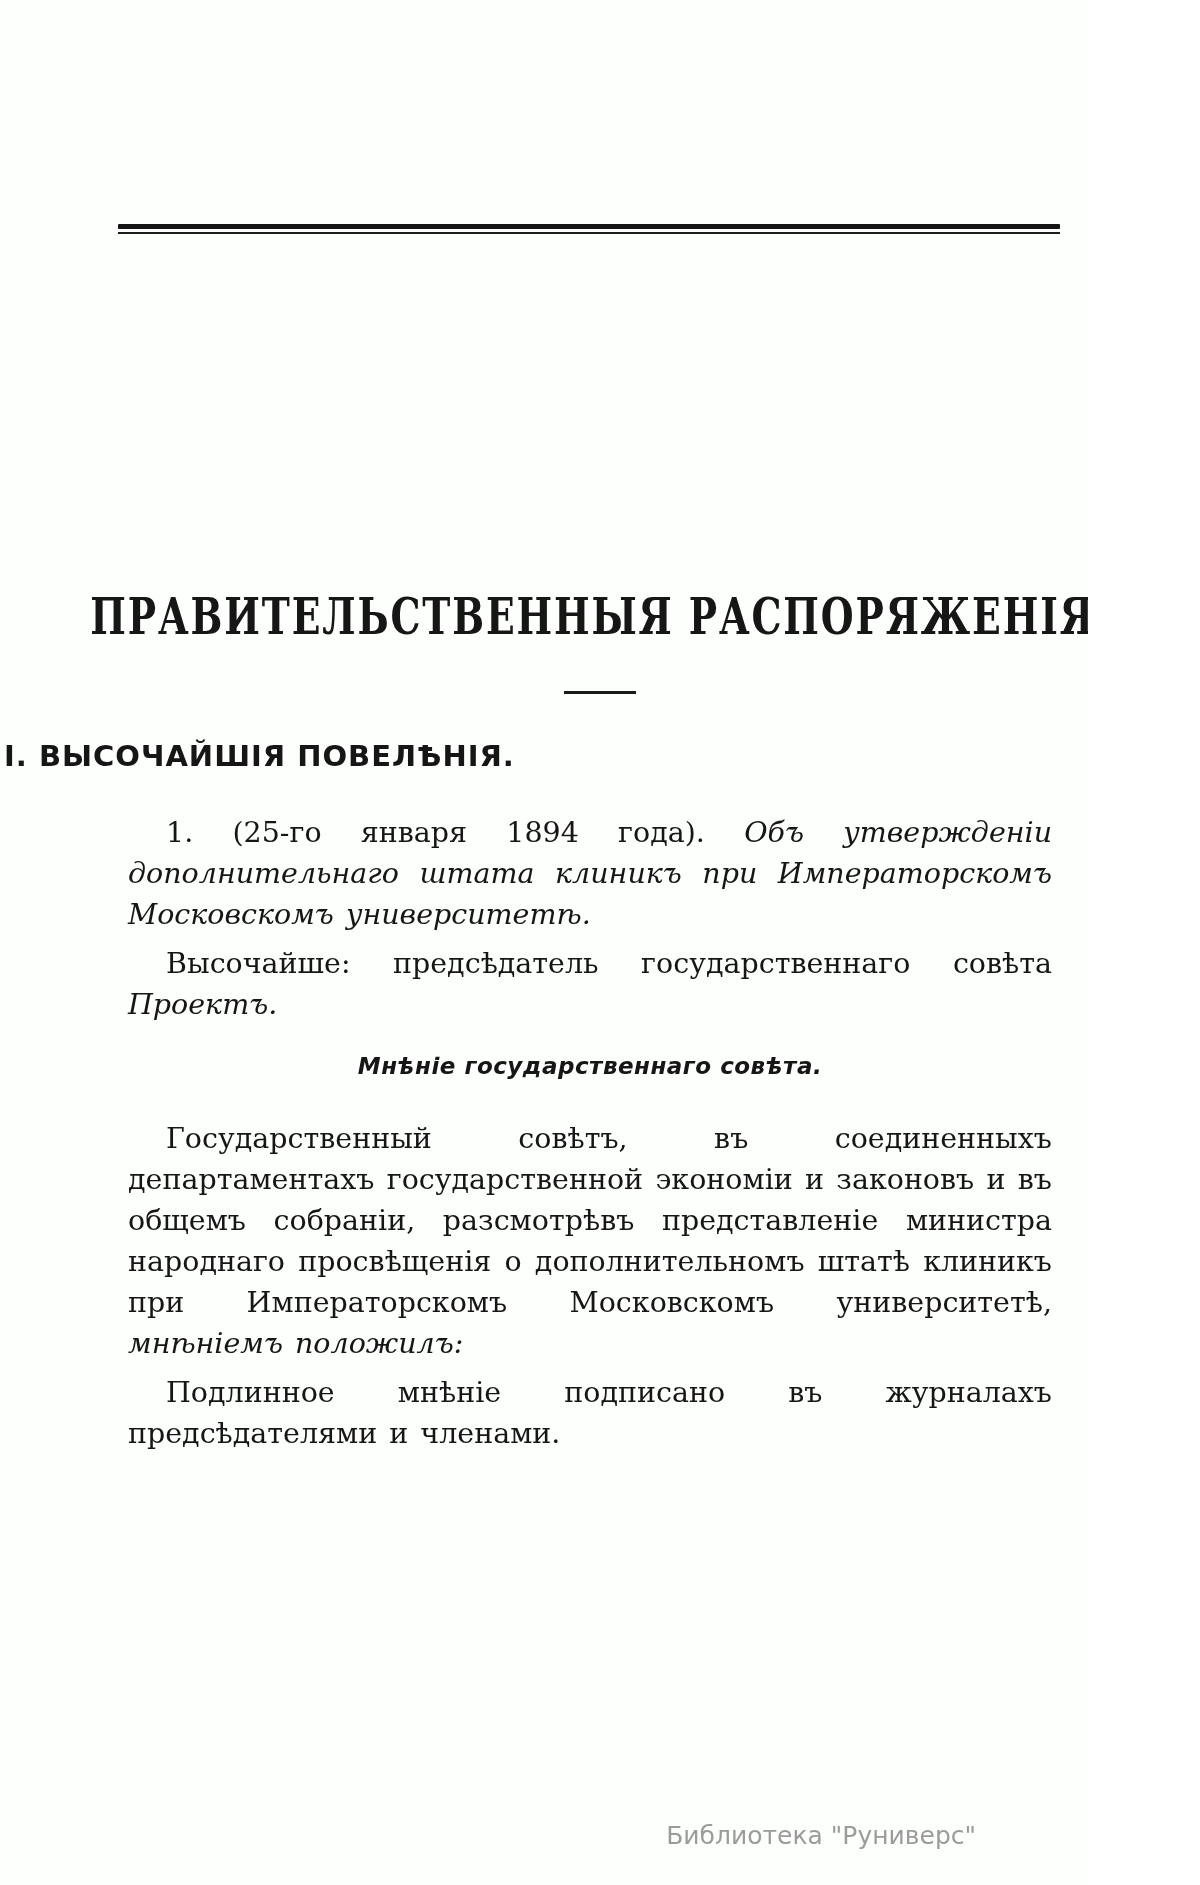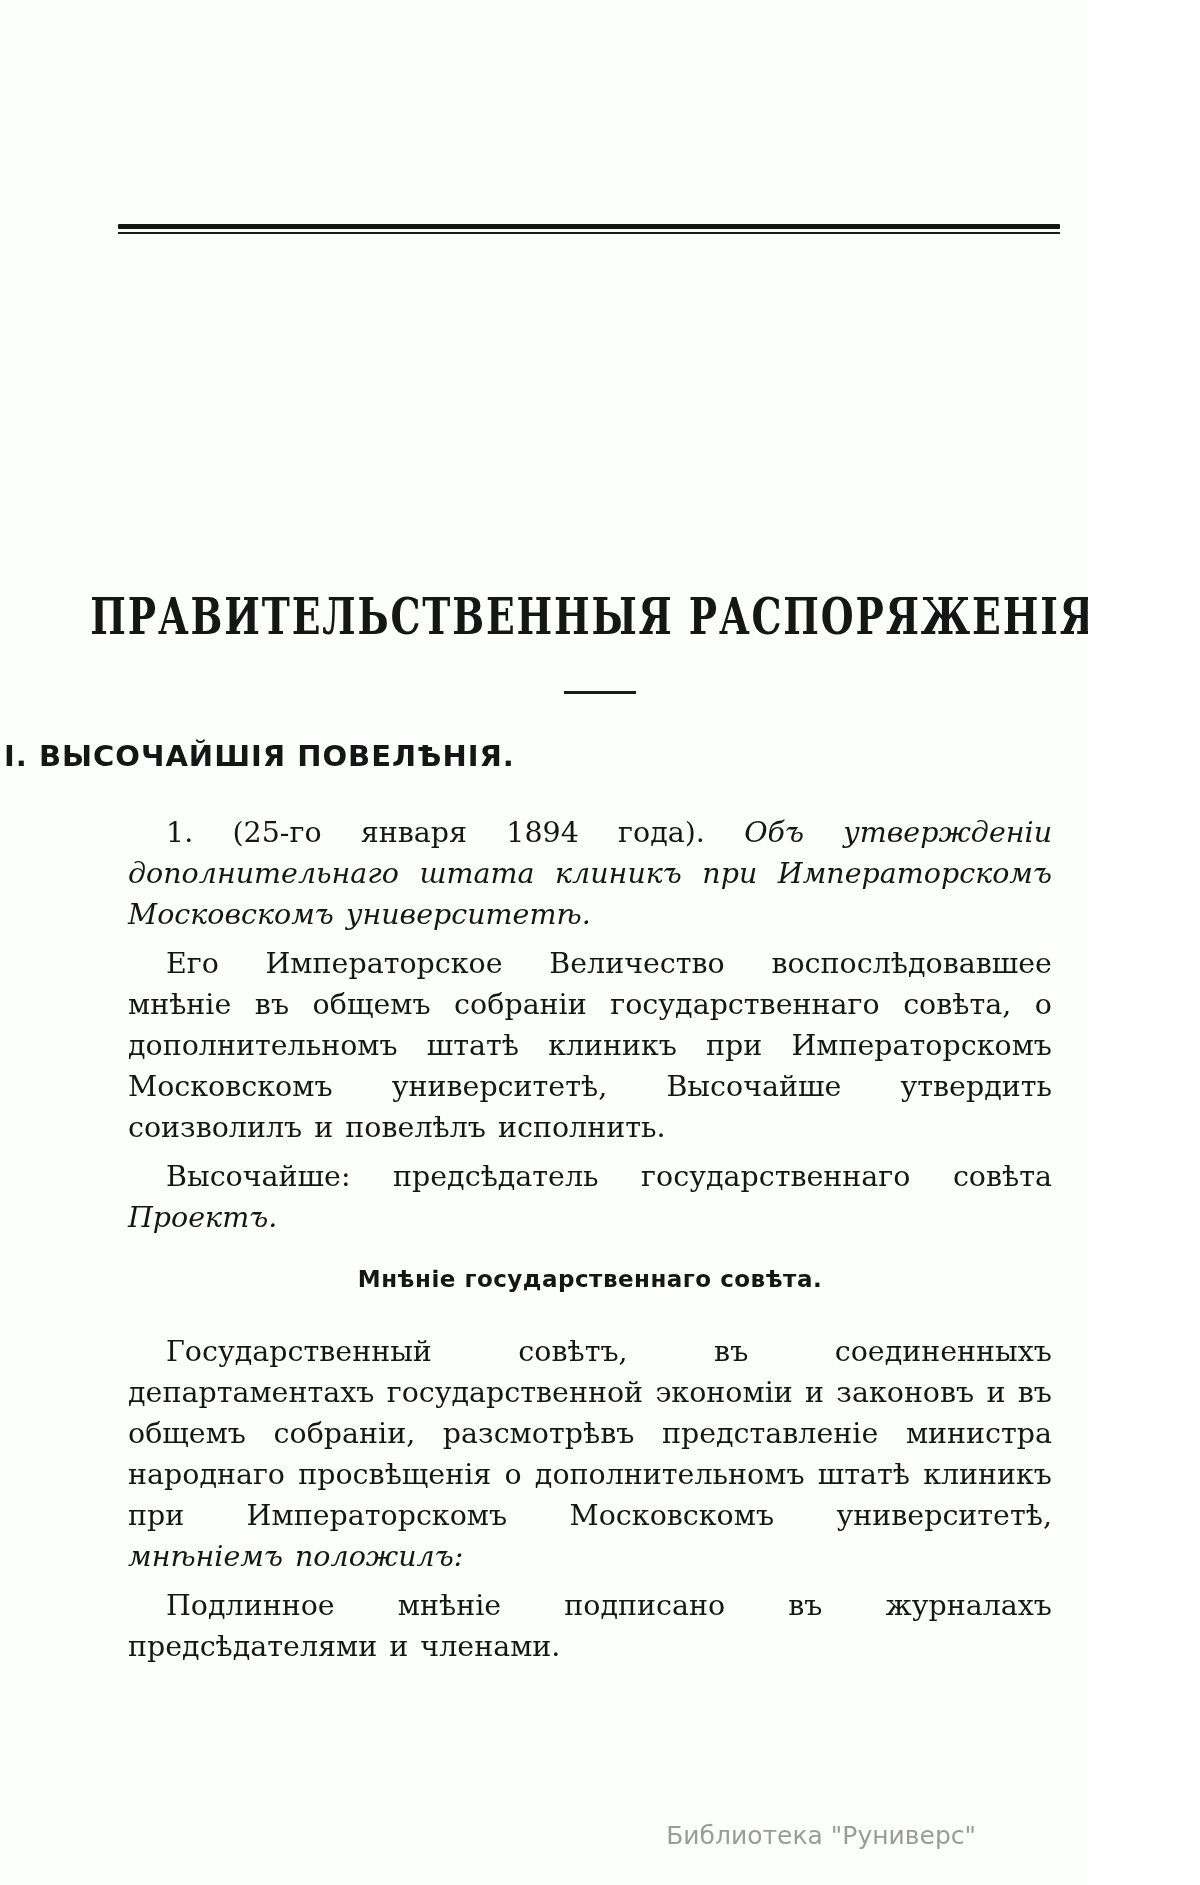--- a/index.html
+++ b/index.html
@@ -91,20 +91,21 @@
     font-style: italic;
   }
   .body-col h3.subheading {
     margin: 21px 0 31px 0;
     text-align: center;
     text-indent: 0;
     font-family: "DejaVu Sans", sans-serif;
     font-weight: bold;
     font-size: 23px;
     letter-spacing: 0.5px;
+    font-style: italic;
   }
   
   .watermark {
     position: absolute;
     top: 1821px;
     right: 112px;
     font-family: "DejaVu Sans", sans-serif;
     font-size: 25px;
     color: #9b9b9b;
   }
@@ -122,21 +123,20 @@
   <h1 class="masthead">
     <span class="stretch">ПРАВИТЕЛЬСТВЕННЫЯ РАСПОРЯЖЕНІЯ.</span>
   </h1>
 
   <div class="title-divider"></div>
 
   <h2 class="section-heading">І. ВЫСОЧАЙШІЯ ПОВЕЛѢНІЯ.</h2>
 
   <div class="body-col">
       <p class="para"><span>1. (25-го января 1894 года). </span><span class="italic">Объ утвержденіи дополнительнаго штата клиникъ при Императорскомъ Московскомъ университетѣ.</span></p>
-      <p class="para"><span>Его Императорское Величество воспослѣдовавшее мнѣніе въ общемъ собраніи государственнаго совѣта, о дополнительномъ штатѣ клиникъ при Императорскомъ Московскомъ университетѣ, Высочайше утвердить соизволилъ и повелѣлъ исполнить.</span></p>
       <p class="para"><span>Высочайше: предсѣдатель государственнаго совѣта </span><span class="italic">Проектъ.</span></p>
       <h3 class="subheading">Мнѣніе государственнаго совѣта.</h3>
       <p class="para"><span>Государственный совѣтъ, въ соединенныхъ департаментахъ государственной экономіи и законовъ и въ общемъ собраніи, разсмотрѣвъ представленіе министра народнаго просвѣщенія о дополнительномъ штатѣ клиникъ при Императорскомъ Московскомъ университетѣ, </span><span class="italic">мнѣніемъ положилъ:</span></p>
       <p class="para"><span>Подлинное мнѣніе подписано въ журналахъ предсѣдателями и членами.</span></p>
     </div>
 
   <div class="watermark">Библиотека "Руниверс"</div>
 
 </div>
 

